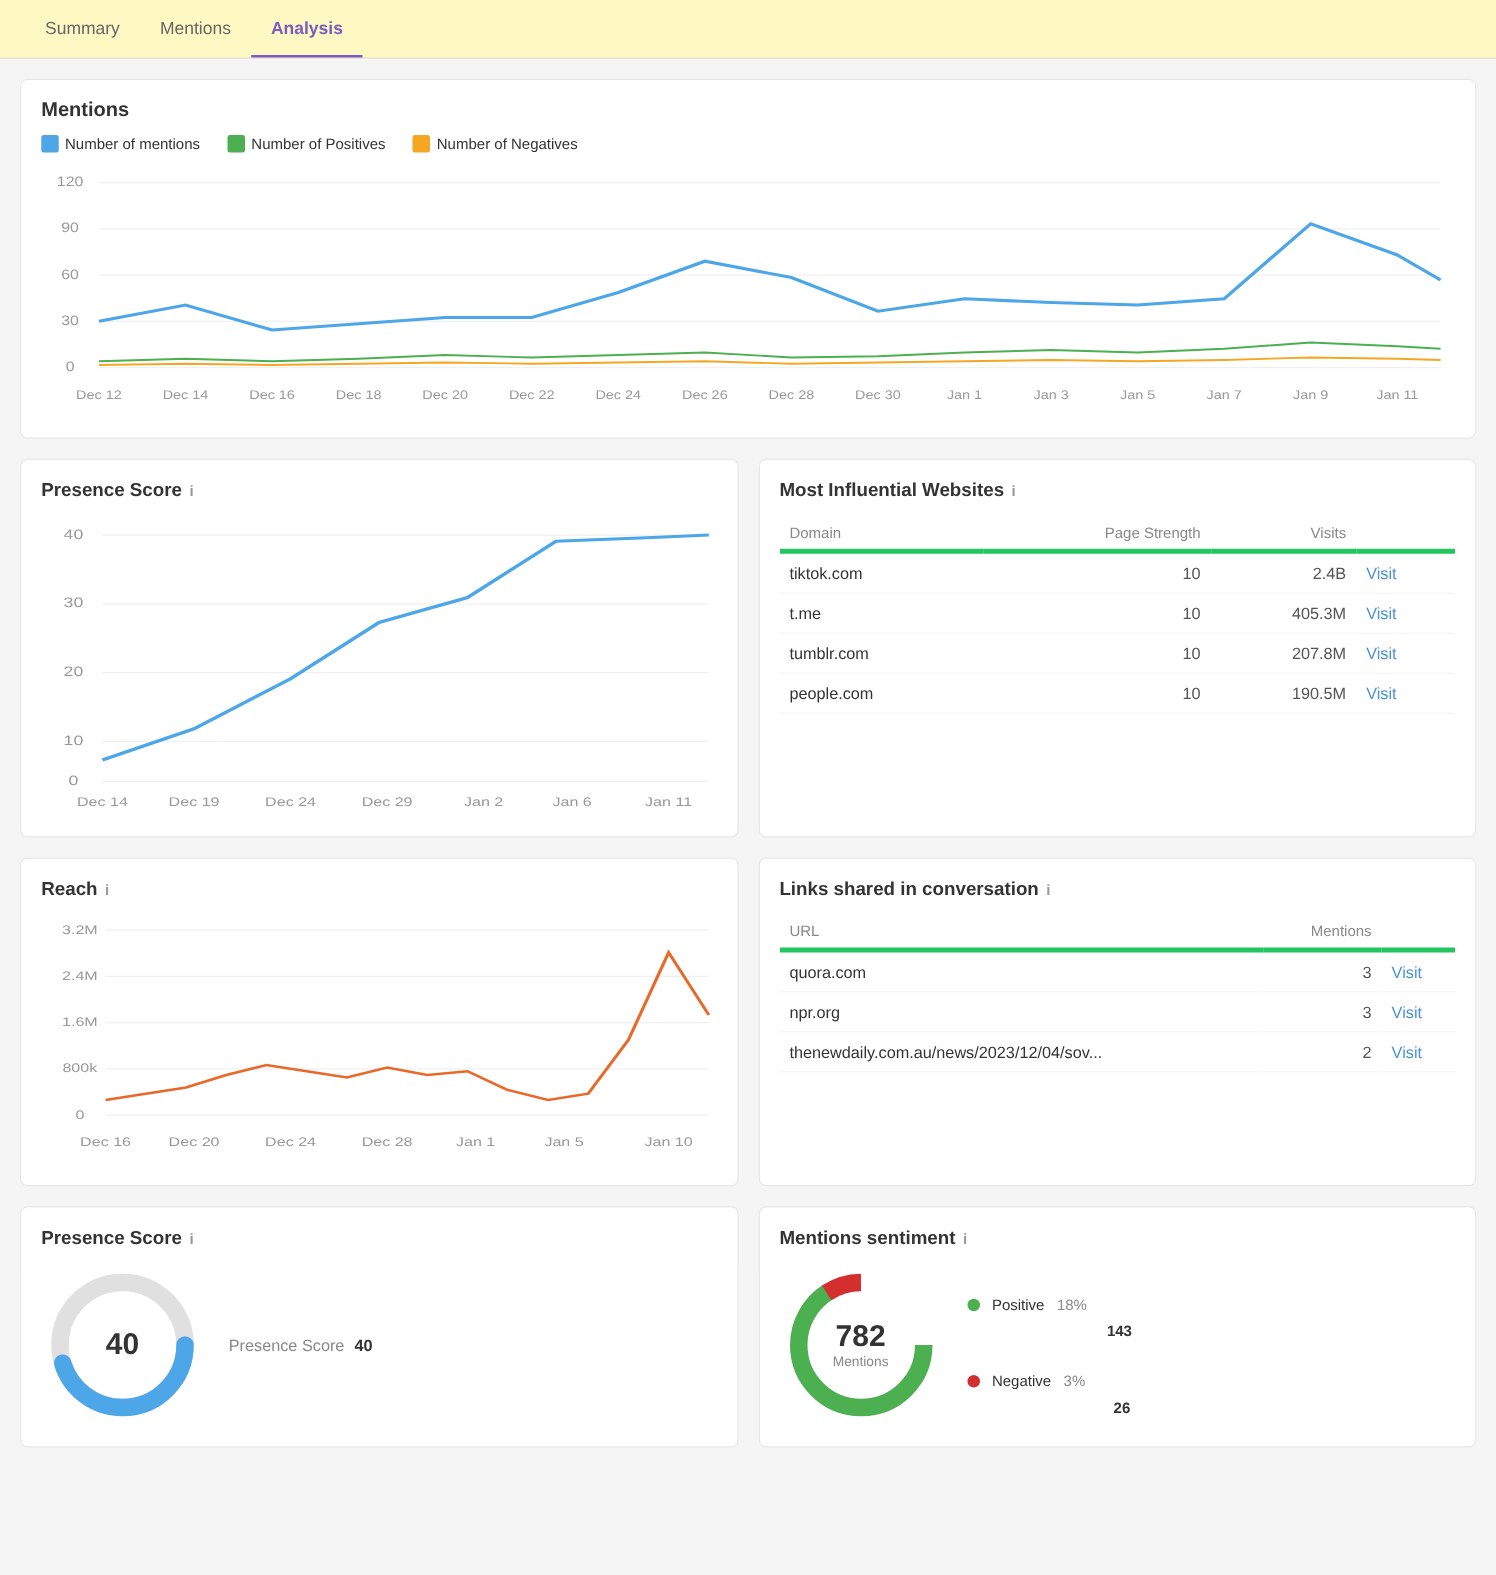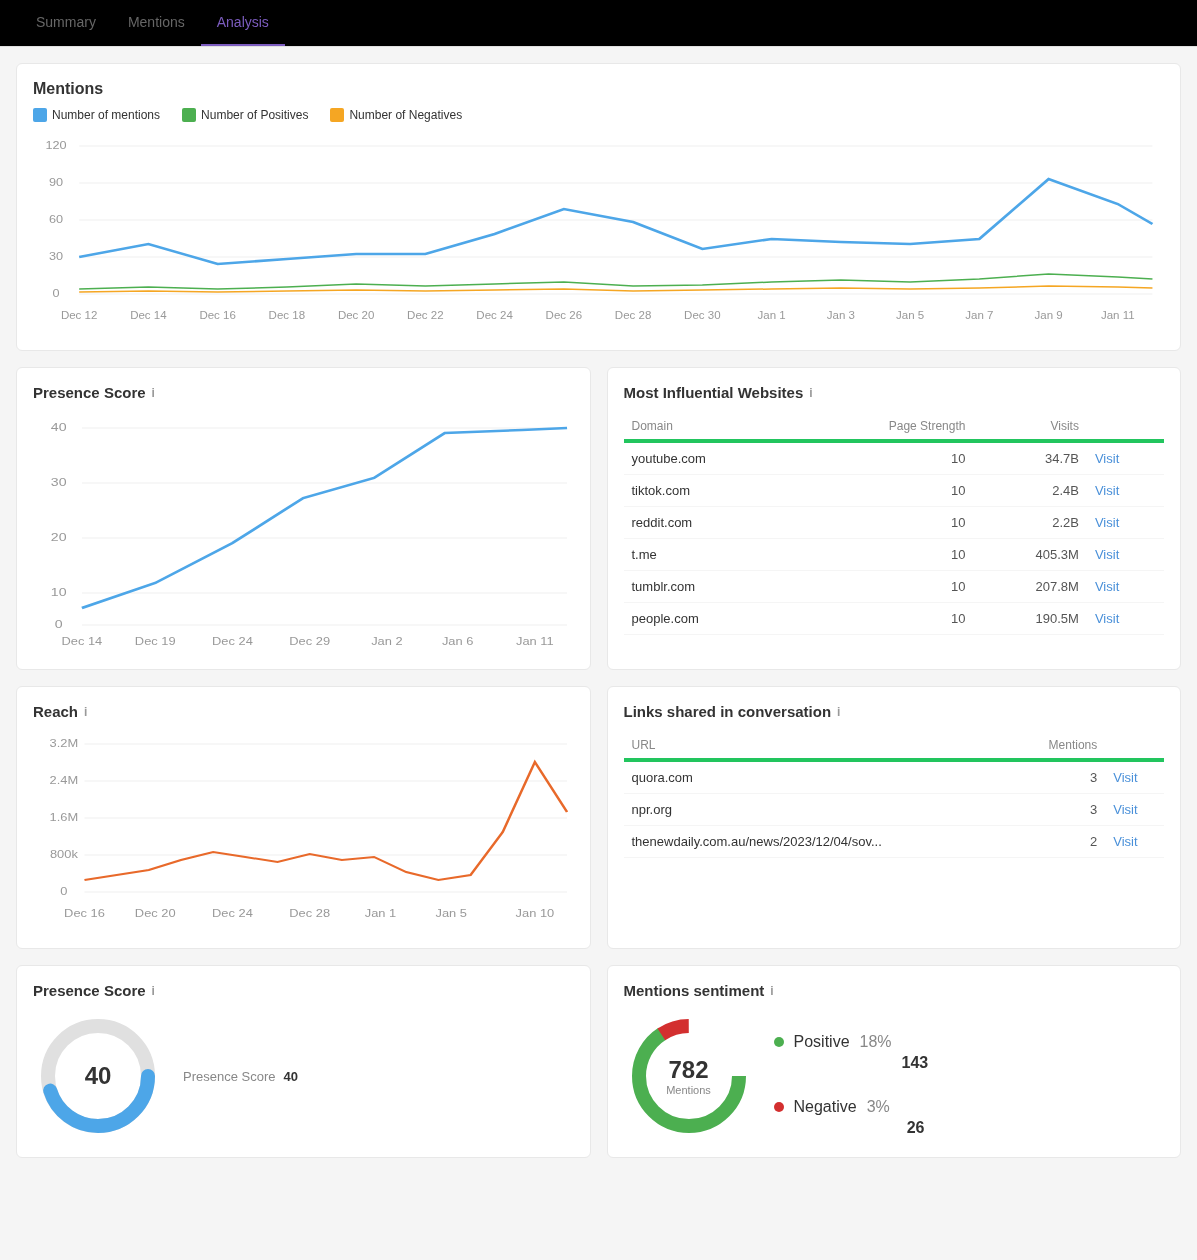--- a/index.html
+++ b/index.html
@@ -1,20 +1,20 @@
 <!DOCTYPE html>
 <html><head>
   <meta charset="utf-8">
   <style>
     * { box-sizing: border-box; margin: 0; padding: 0; }
     body { font-family: -apple-system, BlinkMacSystemFont, 'Segoe UI', Arial, sans-serif; background: #f5f5f5; color: #333; font-size: 13px; }
     
-    .tabs { display: flex; background: #000000; border-bottom: 1px solid #e0e0e0; padding: 0 20px; }
+    .tabs { display: flex; background: #fef9c3; border-bottom: 1px solid #e0e0e0; padding: 0 20px; }
     .tab { padding: 14px 16px; cursor: pointer; color: #666; font-size: 14px; border-bottom: 2px solid transparent; }
-    .tab.active { color: #7c5cbf; border-bottom: 2px solid #7c5cbf; font-weight: 400; }
+    .tab.active { color: #7c5cbf; border-bottom: 2px solid #7c5cbf; font-weight: 700; }
     
     .content { padding: 16px; }
     
     .card { background: #fff; border: 1px solid #e8e8e8; border-radius: 6px; padding: 16px; margin-bottom: 16px; }
     
     .card-title { font-size: 16px; font-weight: 600; margin-bottom: 10px; }
     
     .legend { display: flex; gap: 22px; margin-bottom: 12px; align-items: center; }
     .legend-item { display: flex; align-items: center; gap: 5px; font-size: 12px; }
     .legend-checkbox { width: 14px; height: 14px; border-radius: 2px; }
@@ -45,21 +45,21 @@
     .donut-wrapper { display: flex; align-items: center; gap: 20px; margin-top: 10px; }
     .donut-container { position: relative; width: 130px; height: 130px; }
     .donut-label { position: absolute; top: 50%; left: 50%; transform: translate(-50%, -50%); text-align: center; }
     .donut-value { font-size: 24px; font-weight: 700; }
     .donut-sublabel { font-size: 11px; color: #888; }
     
     .presence-info { display: flex; align-items: center; gap: 8px; font-size: 13px; }
     .presence-score-label { color: #888; }
     .presence-score-val { font-weight: 600; }
     
-    .sentiment-legend { font-size: 16px; }
+    .sentiment-legend { font-size: 12px; }
     .sentiment-row { display: flex; gap: 10px; align-items: center; margin-bottom: 4px; }
     .sentiment-dot { width: 10px; height: 10px; border-radius: 50%; }
     .sentiment-dot.positive { background: #4caf50; }
     .sentiment-dot.negative { background: #d32f2f; }
     .sentiment-pct { color: #888; min-width: 30px; }
     .sentiment-count { font-weight: 600; margin-top: 43px; }
     
     svg text { font-family: -apple-system, BlinkMacSystemFont, 'Segoe UI', Arial, sans-serif; }
 
     .reach-chart { height: 200px; }
@@ -174,36 +174,24 @@
       <table>
         <thead>
           <tr>
             <th>Domain</th>
             <th class="right">Page Strength</th>
             <th class="right">Visits</th>
             <th></th>
           </tr>
         </thead>
         <tbody id="influential-tbody">
-        <tr>
-      <td>youtube.com</td>
-      <td class="right">10</td>
-      <td class="right">34.7B</td>
-      <td><a class="visit-link">Visit</a></td>
-    </tr>
             <tr>
       <td>tiktok.com</td>
       <td class="right">10</td>
       <td class="right">2.4B</td>
-      <td><a class="visit-link">Visit</a></td>
-    </tr>
-            <tr>
-      <td>reddit.com</td>
-      <td class="right">10</td>
-      <td class="right">2.2B</td>
       <td><a class="visit-link">Visit</a></td>
     </tr>
             <tr>
       <td>t.me</td>
       <td class="right">10</td>
       <td class="right">405.3M</td>
       <td><a class="visit-link">Visit</a></td>
     </tr>
             <tr>
       <td>tumblr.com</td>

